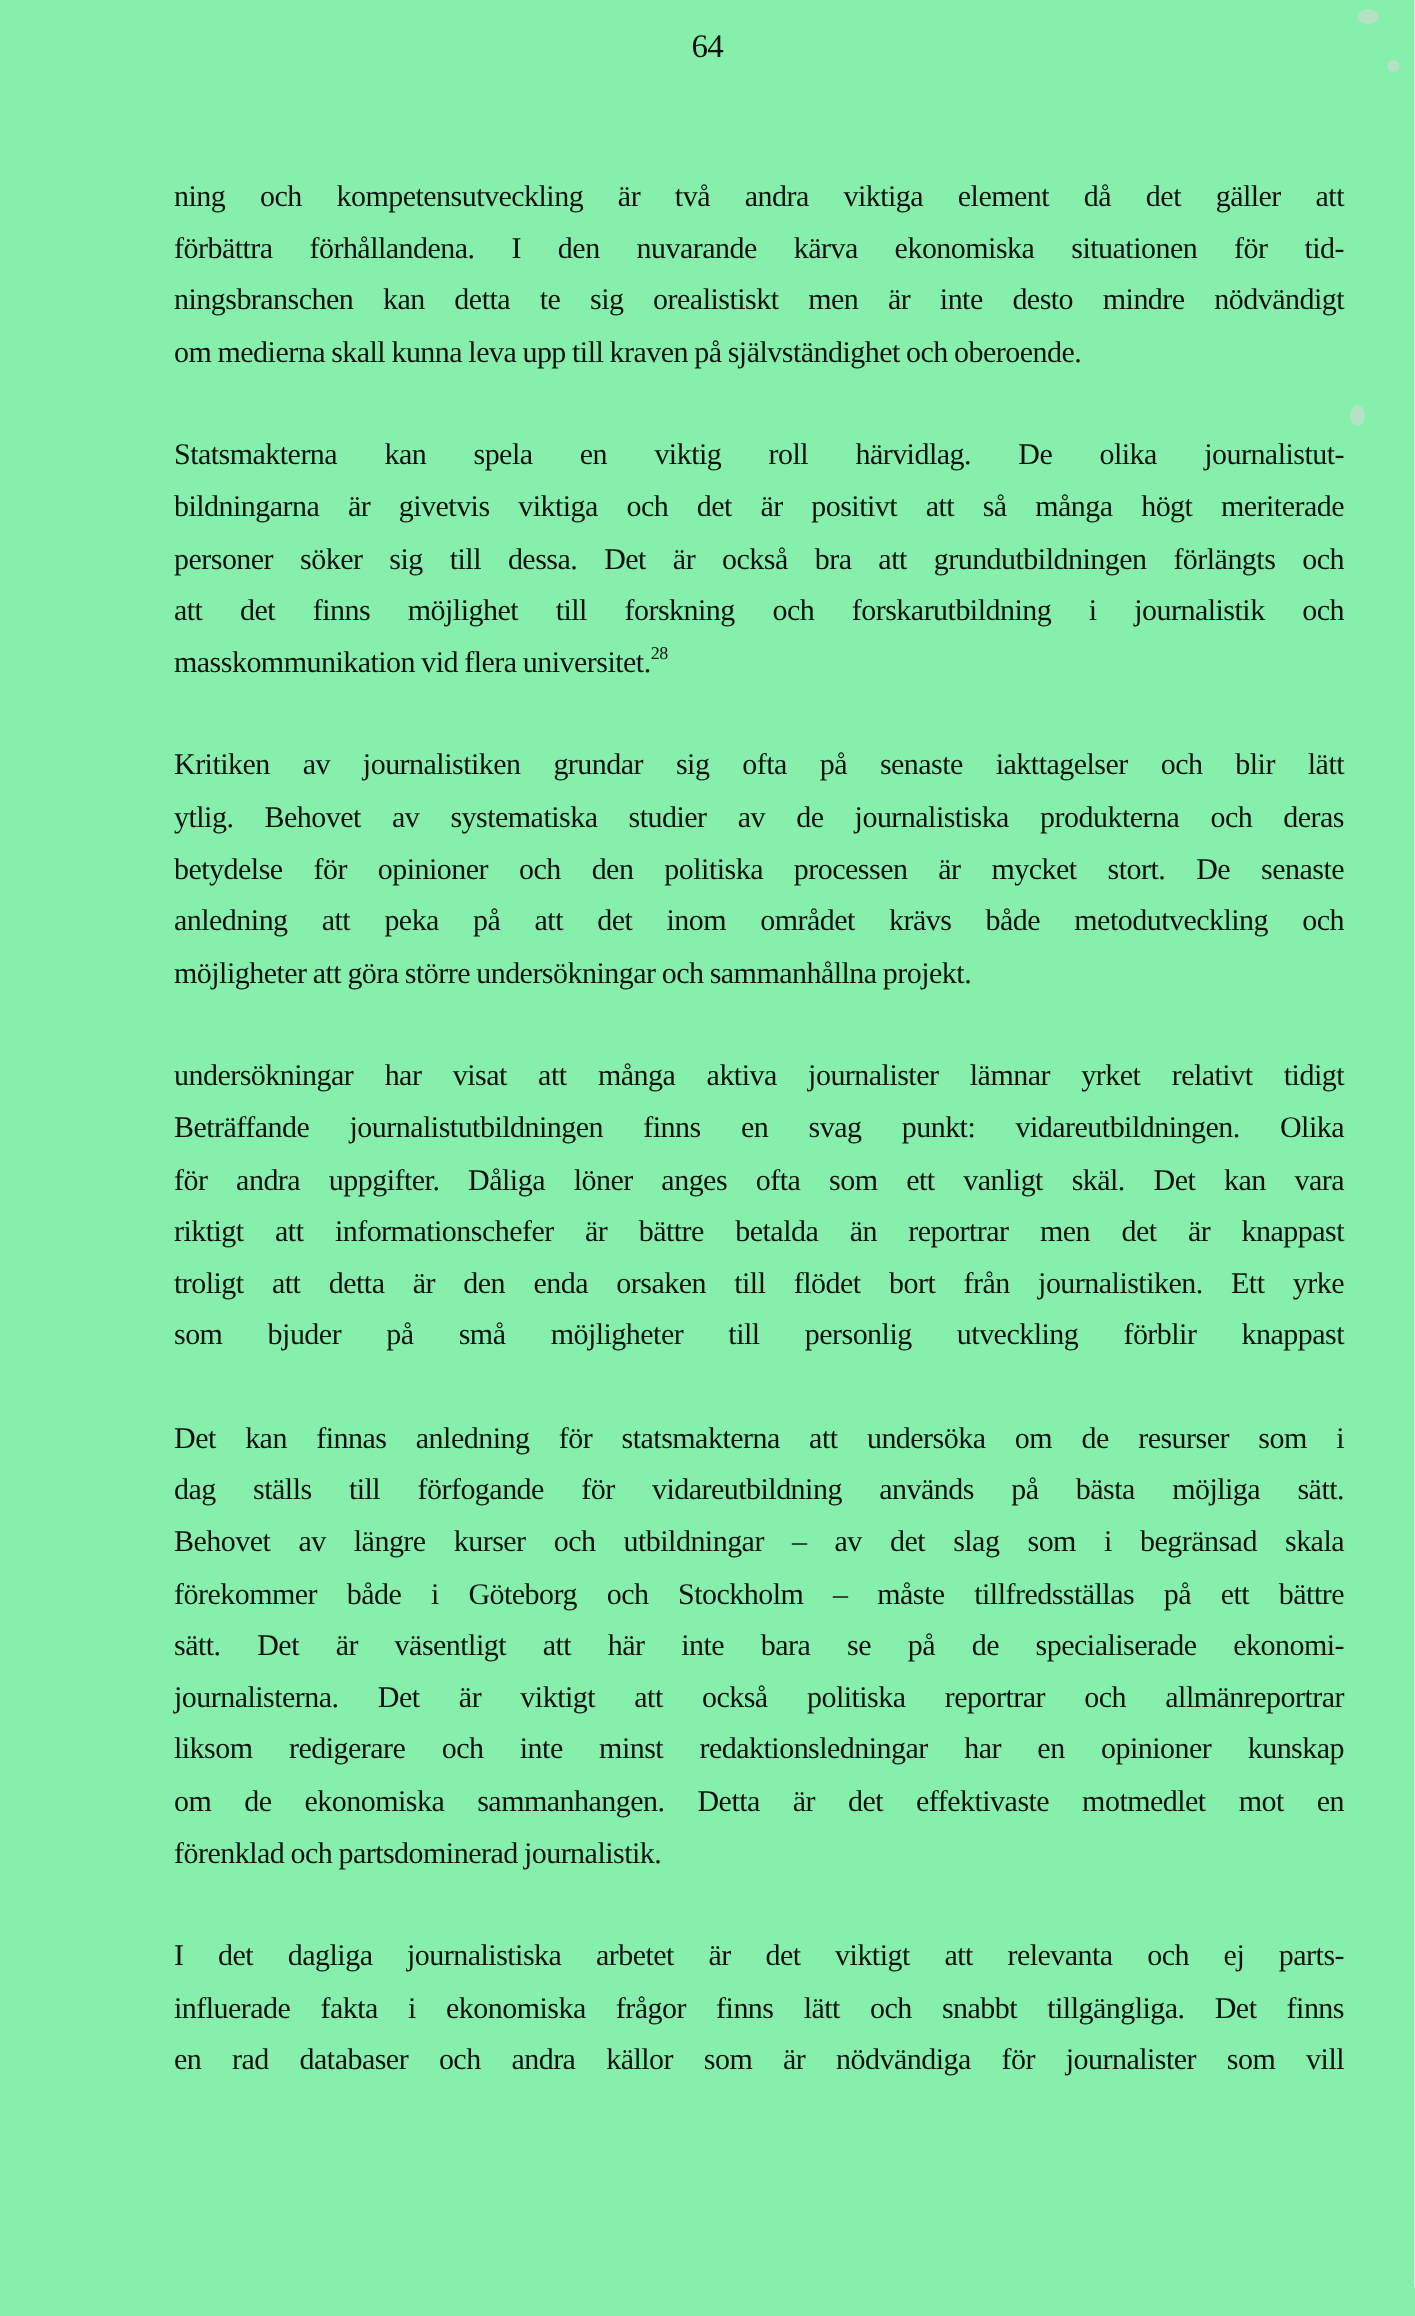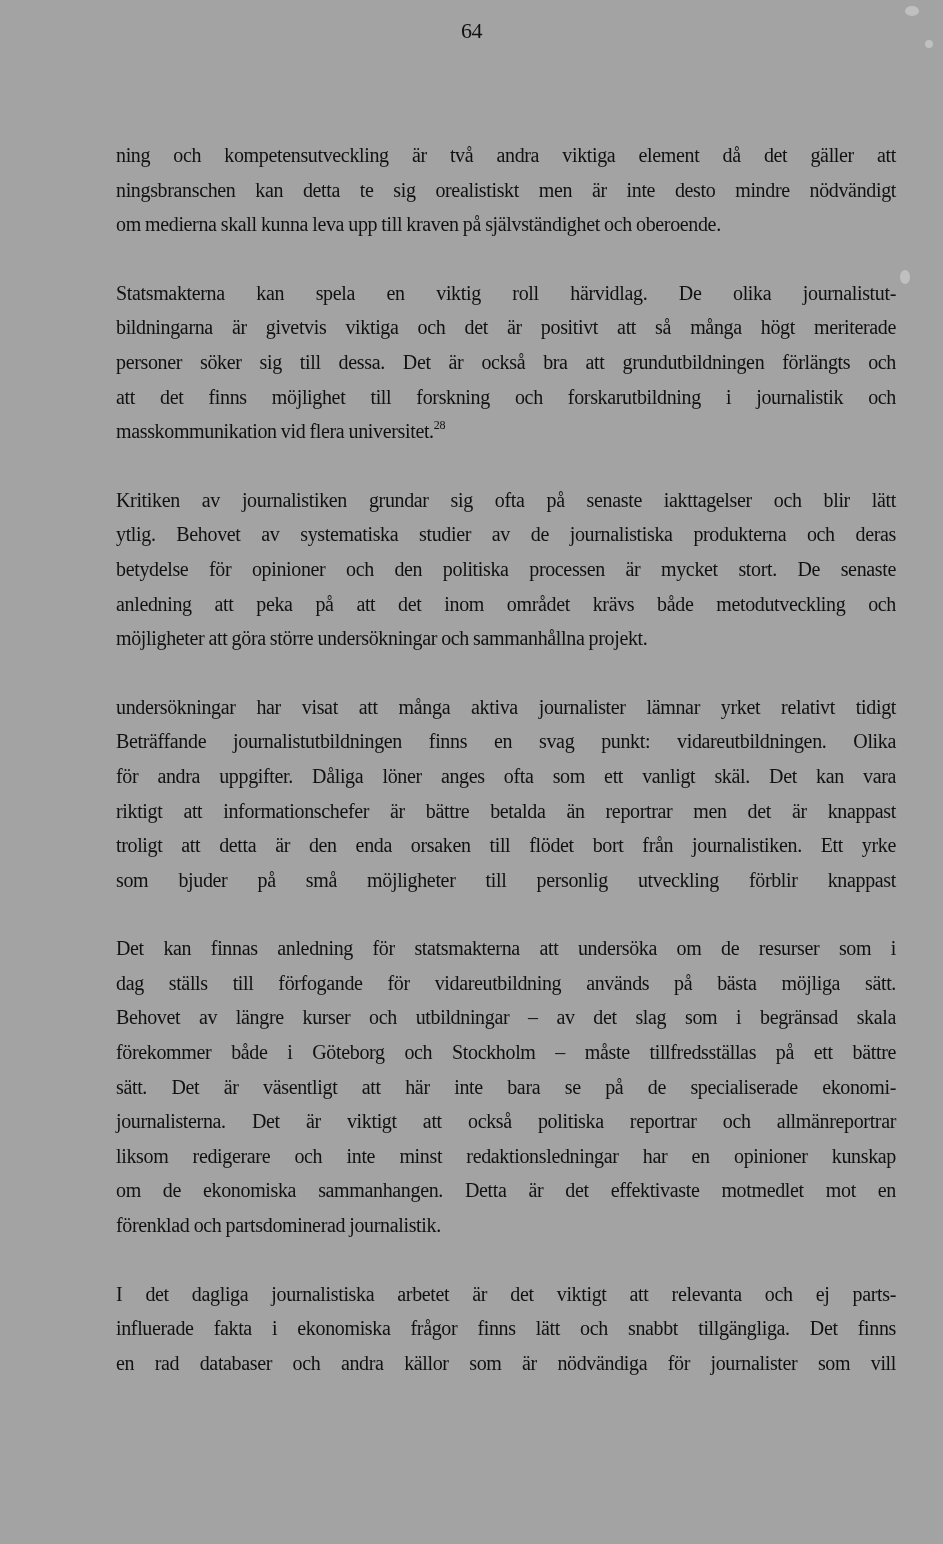--- a/index.html
+++ b/index.html
@@ -13,38 +13,37 @@
       position: relative;
       overflow: hidden;
       font-family: "Liberation Serif", "DejaVu Serif", serif;
       color: #111111;
     }
     .page {
       position: absolute;
       left: 0; top: 0;
       width: 943px;
       height: 1544px;
-      background: #a3a3a3;
+      background: #86efac;
     }
     .page-number {
       position: absolute;
       top: 18px;
       left: 0;
       width: 100%;
       text-align: center;
       font-size: 22px;
       letter-spacing: -0.5px;
       color: #111;
     }
     .body-text {
       position: absolute;
       left: 116px;
       width: 780px;
       top: 114px;
-      margin-top: 24px;
     }
     .para {
       margin: 0 0 34px 0;
     }
     .line {
       display: block;
       height: 34.6px;
       line-height: 34.6px;
       font-size: 20px;
       white-space: nowrap;
@@ -79,20 +78,21 @@
   <div class="speck" style="left:905px;top:6px;width:14px;height:10px;"></div>
   <div class="speck" style="left:925px;top:40px;width:8px;height:8px;"></div>
   <div class="speck" style="left:900px;top:270px;width:10px;height:14px;"></div>
 
   <div class="page-number">64</div>
 
   <div class="body-text">
 
     <div class="para">
       <span class="line">ning och kompetensutveckling är två andra viktiga element då det gäller att</span>
+      <span class="line">förbättra förhållandena. I den nuvarande kärva ekonomiska situationen för tid-</span>
       <span class="line">ningsbranschen kan detta te sig orealistiskt men är inte desto mindre nödvändigt</span>
       <span class="line last">om medierna skall kunna leva upp till kraven på självständighet och oberoende.</span>
     </div>
 
     <div class="para">
       <span class="line">Statsmakterna kan spela en viktig roll härvidlag. De olika journalistut-</span>
       <span class="line">bildningarna är givetvis viktiga och det är positivt att så många högt meriterade</span>
       <span class="line">personer söker sig till dessa. Det är också bra att grundutbildningen förlängts och</span>
       <span class="line">att det finns möjlighet till forskning och forskarutbildning i journalistik och</span>
       <span class="line last"><span>masskommunikation vid flera universitet.</span><sup class="fn">28</sup></span>

